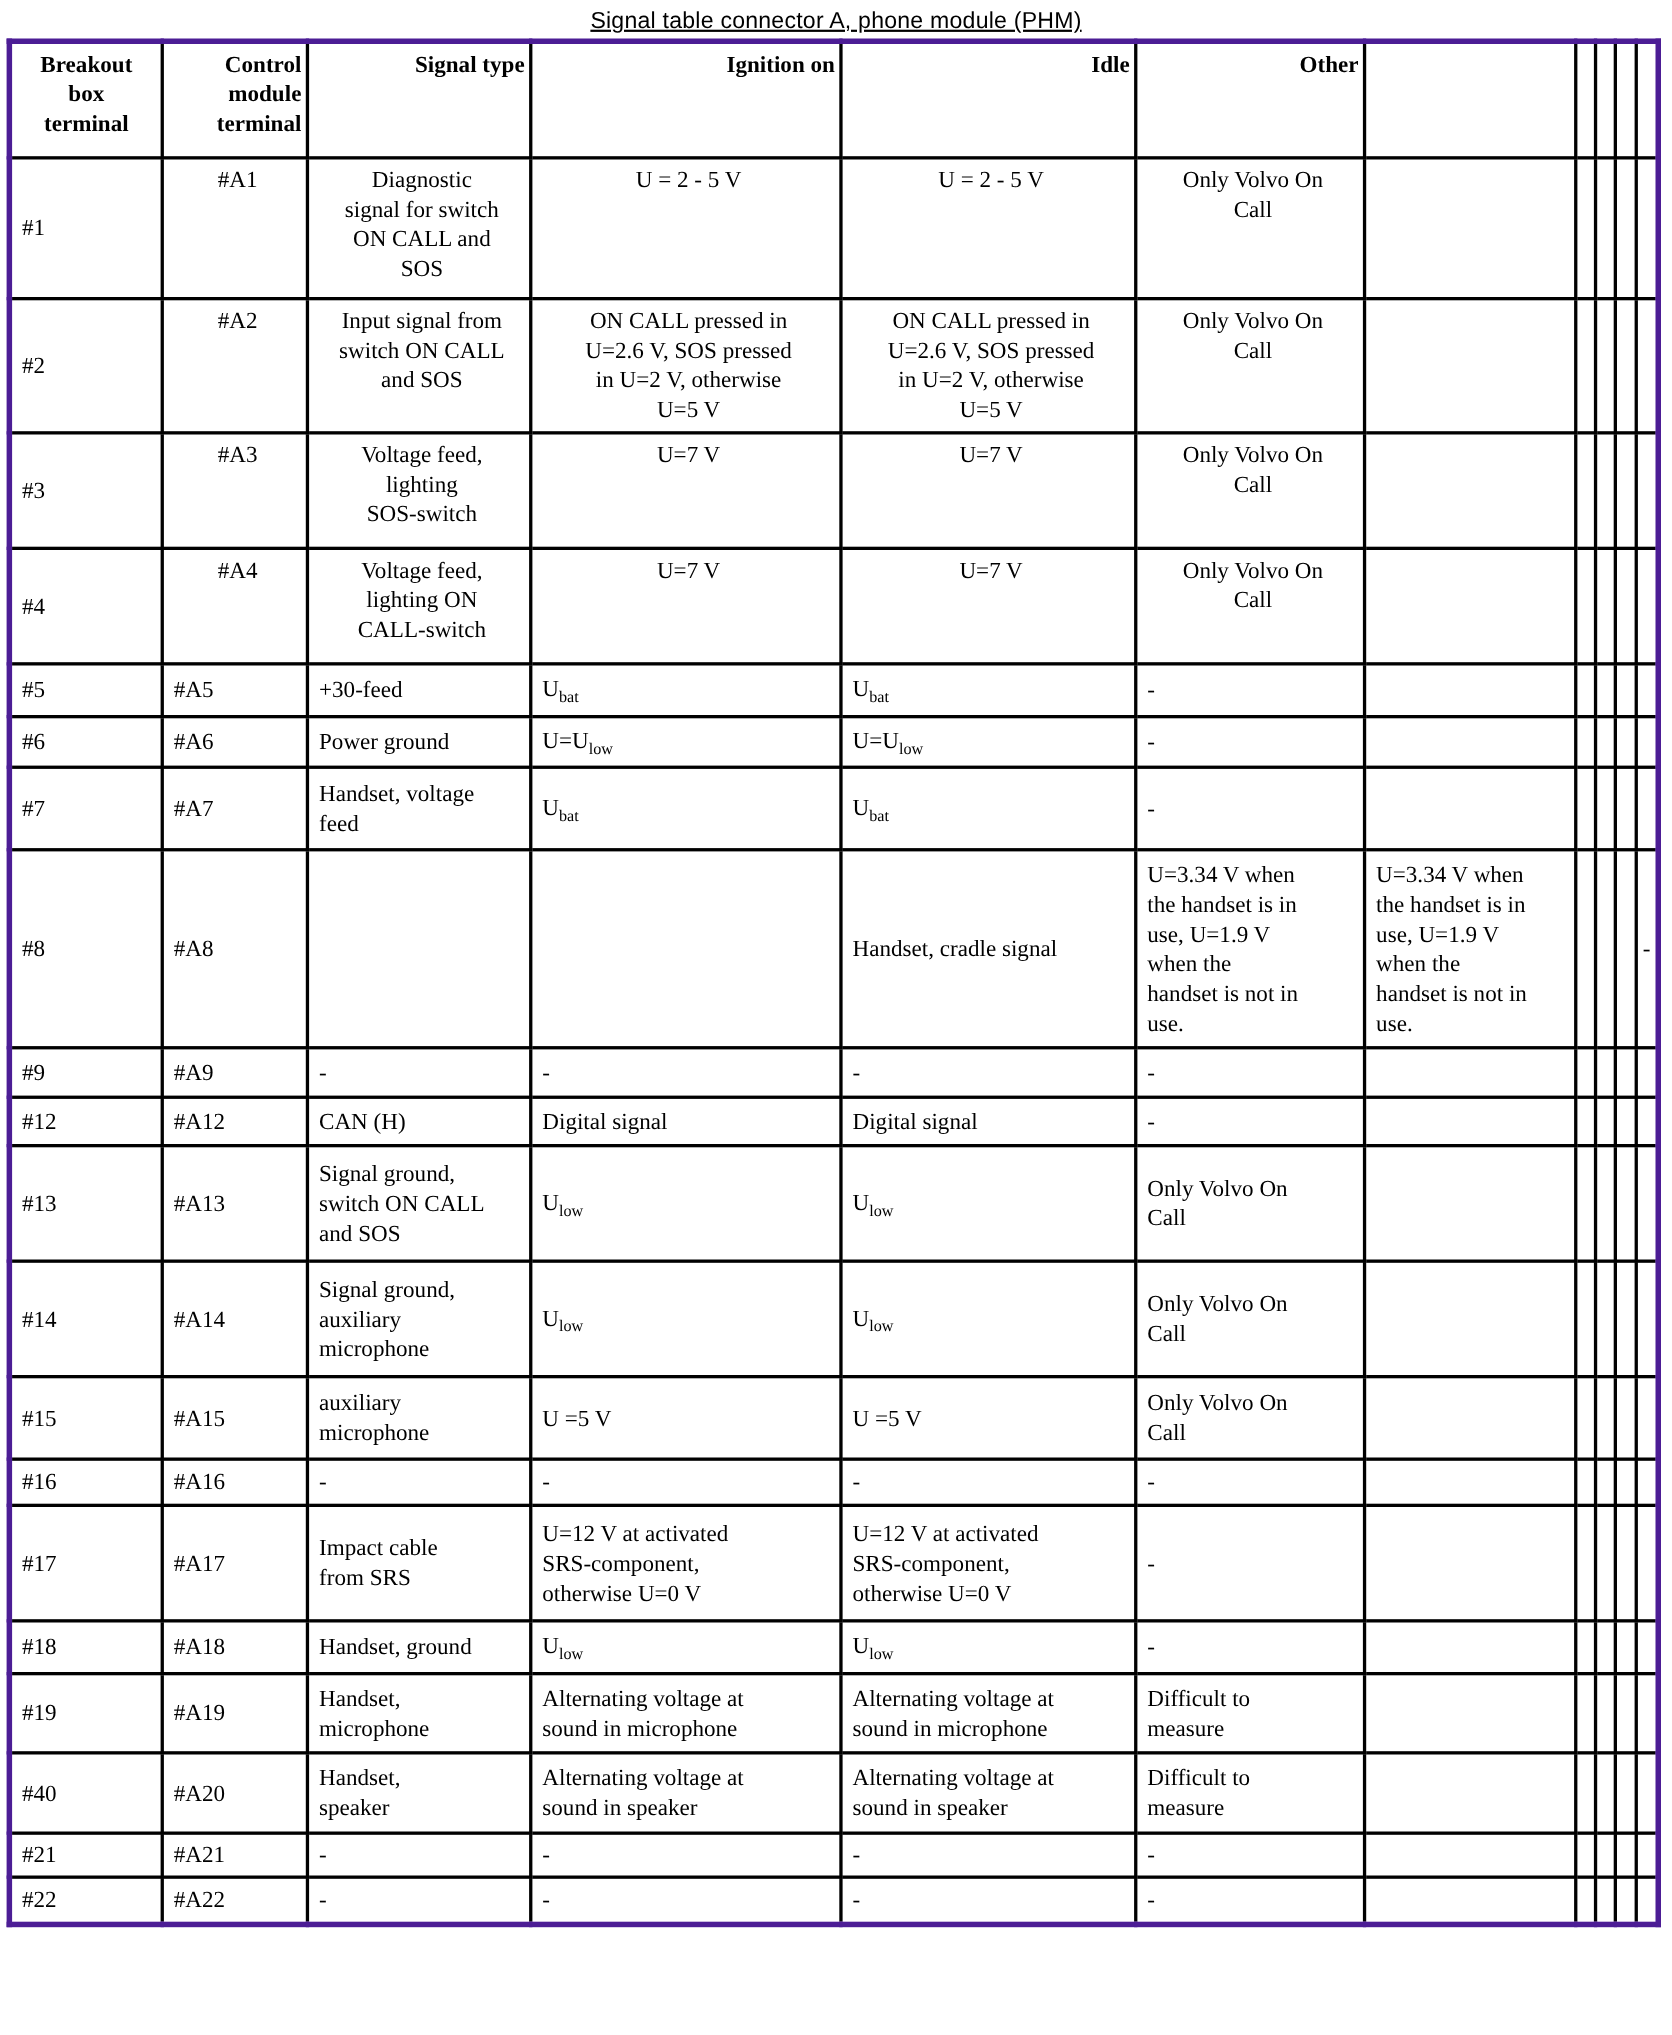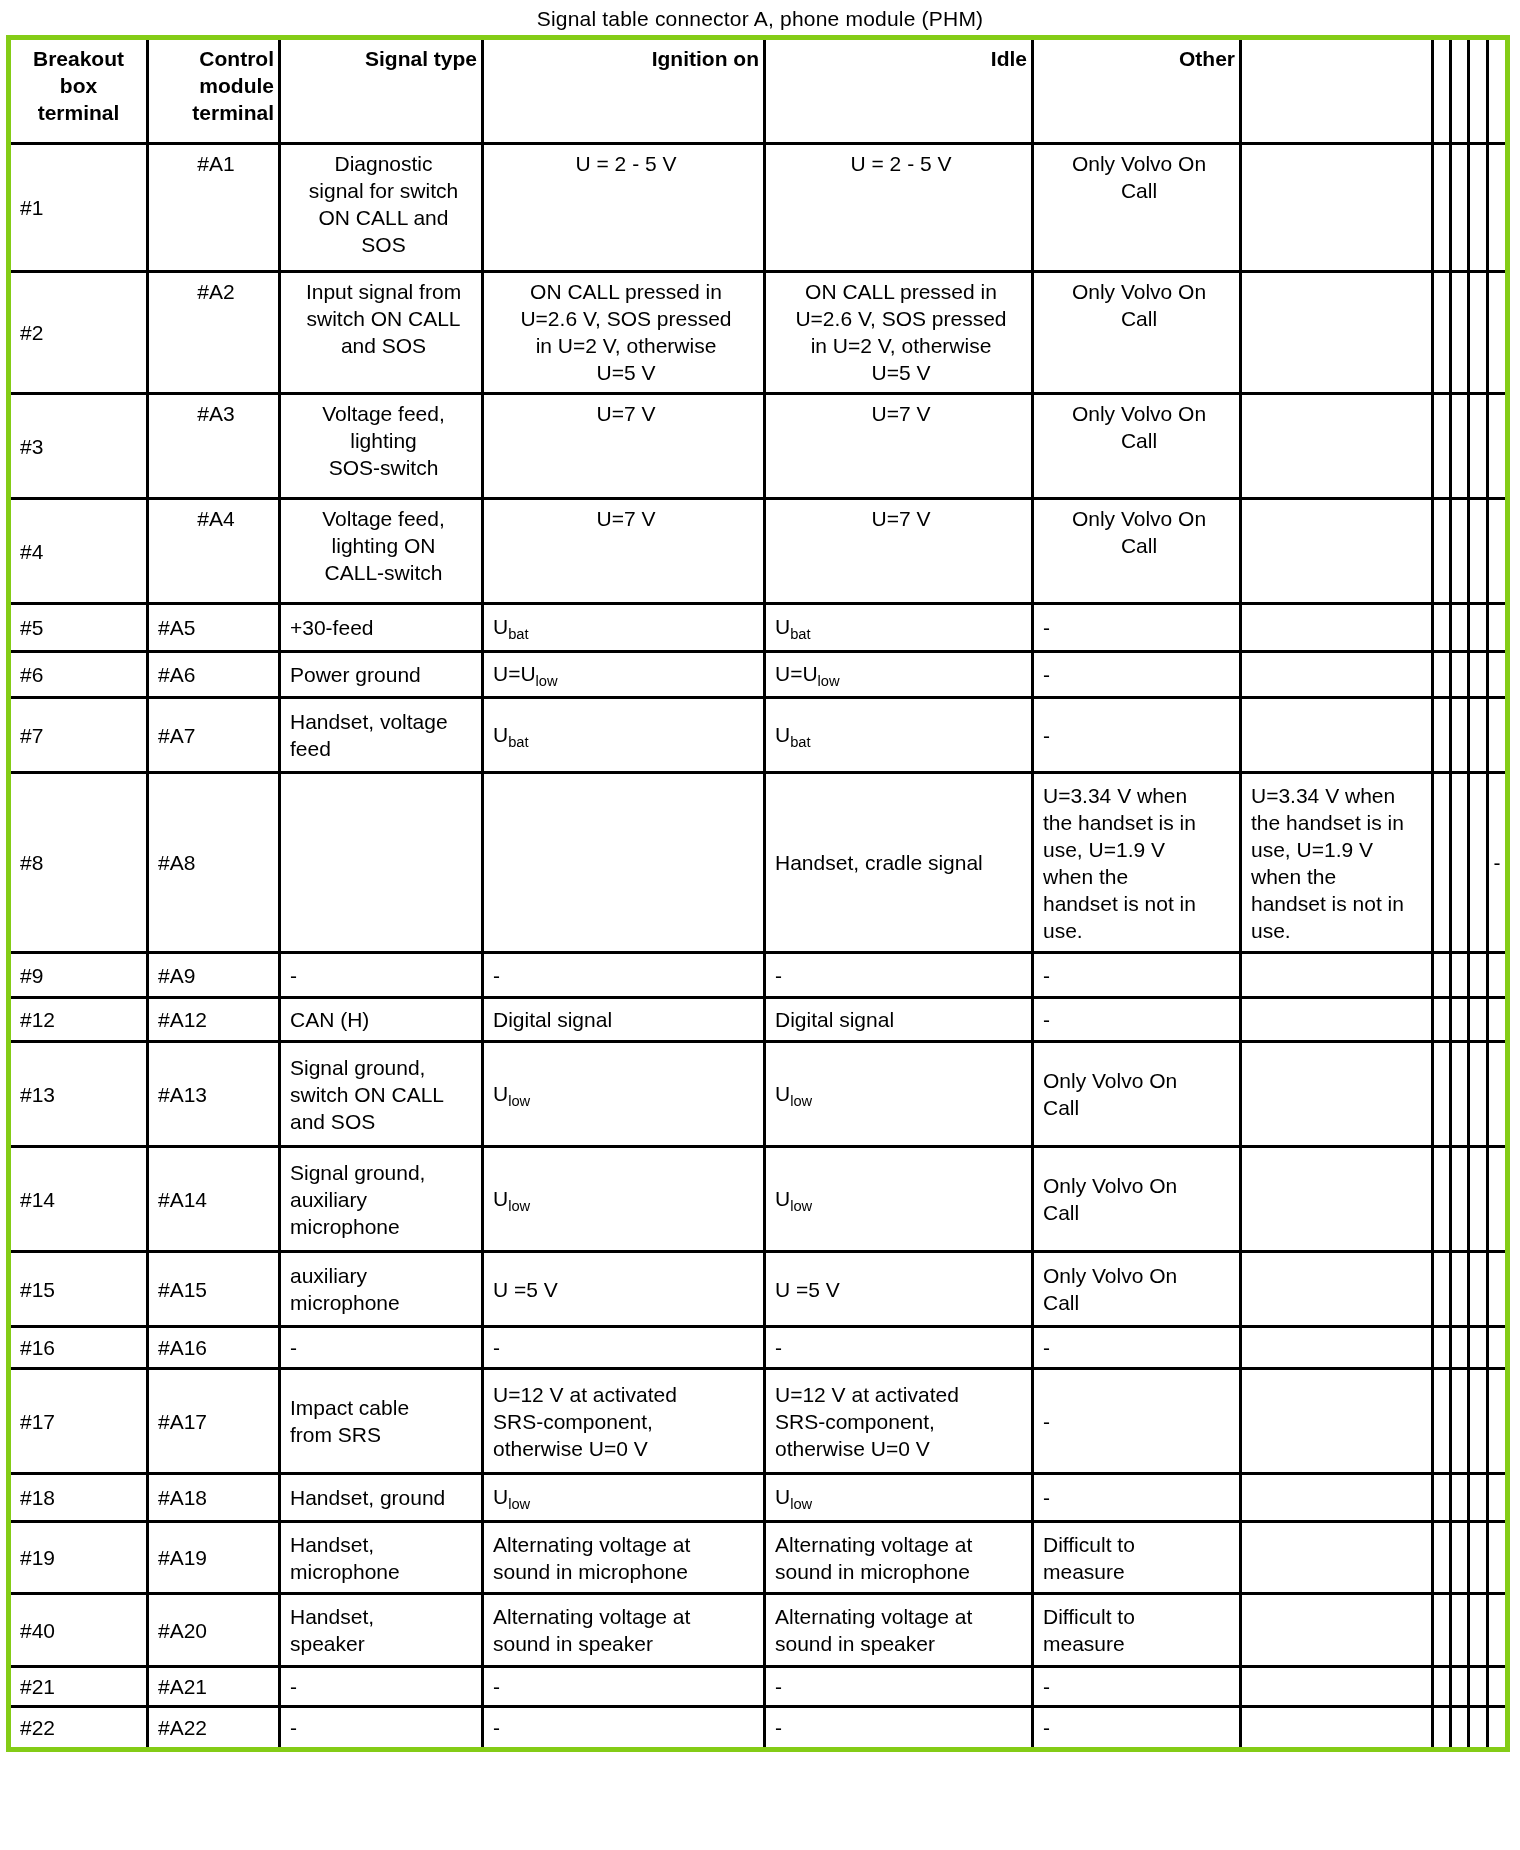--- a/index.html
+++ b/index.html
@@ -8,26 +8,28 @@
     background: #ffffff; color: #000000;
     font-family: "Liberation Sans", sans-serif;
     overflow: hidden;
   }
   .title {
     height: 35px; box-sizing: border-box;
     padding-top: 6px;
     text-align: center;
     font-size: 21px; line-height: 26px;
     letter-spacing: 0.2px;
+    text-decoration: underline;
   }
   table.signal-table {
     border-collapse: collapse;
     table-layout: fixed;
     margin-left: 6px;
-    border: 5px solid #84cc16;
+    border: 5px solid #4c1d95;
+    font-family: Liberation Serif, serif;
   }
   col.c1 { width: 139px; }
   col.c2 { width: 132px; }
   col.c3 { width: 203px; }
   col.c4 { width: 282px; }
   col.c5 { width: 268px; }
   col.c6 { width: 208px; }
   col.c7 { width: 192px; }
   col.n1 { width: 18px; }
   col.n2 { width: 18px; }

